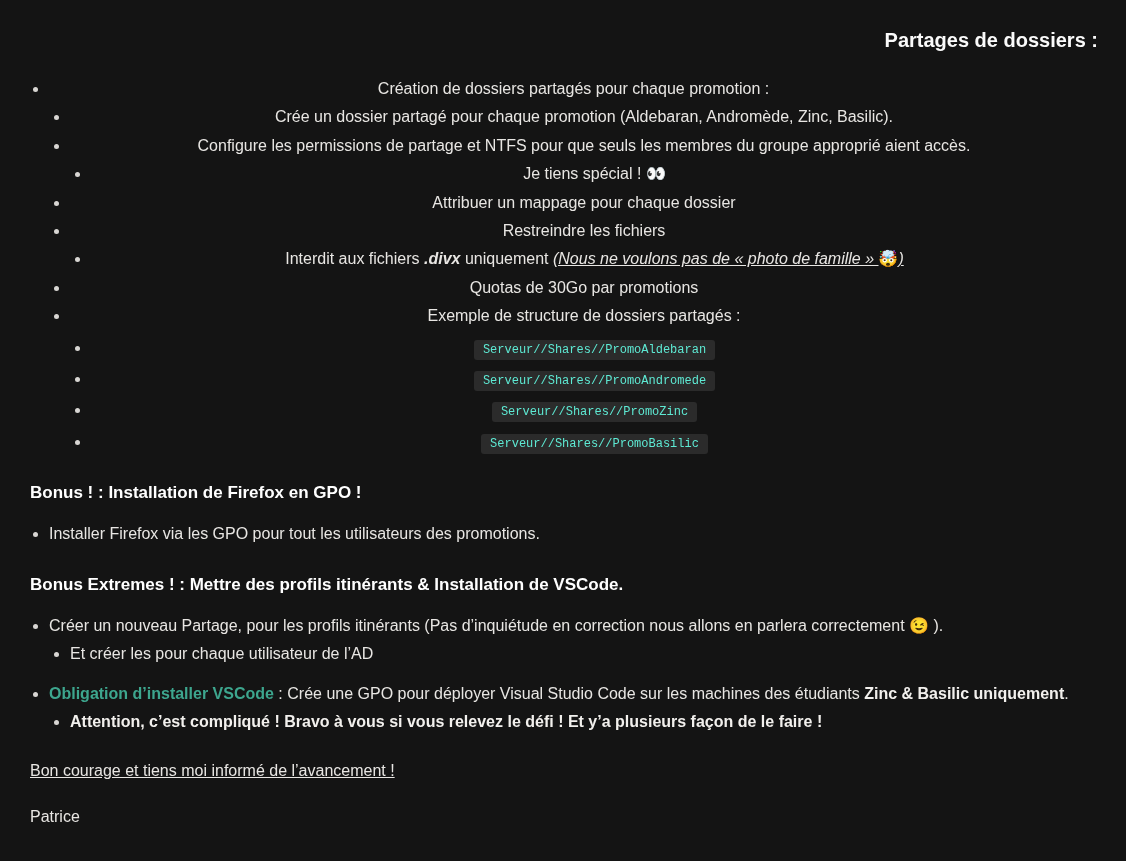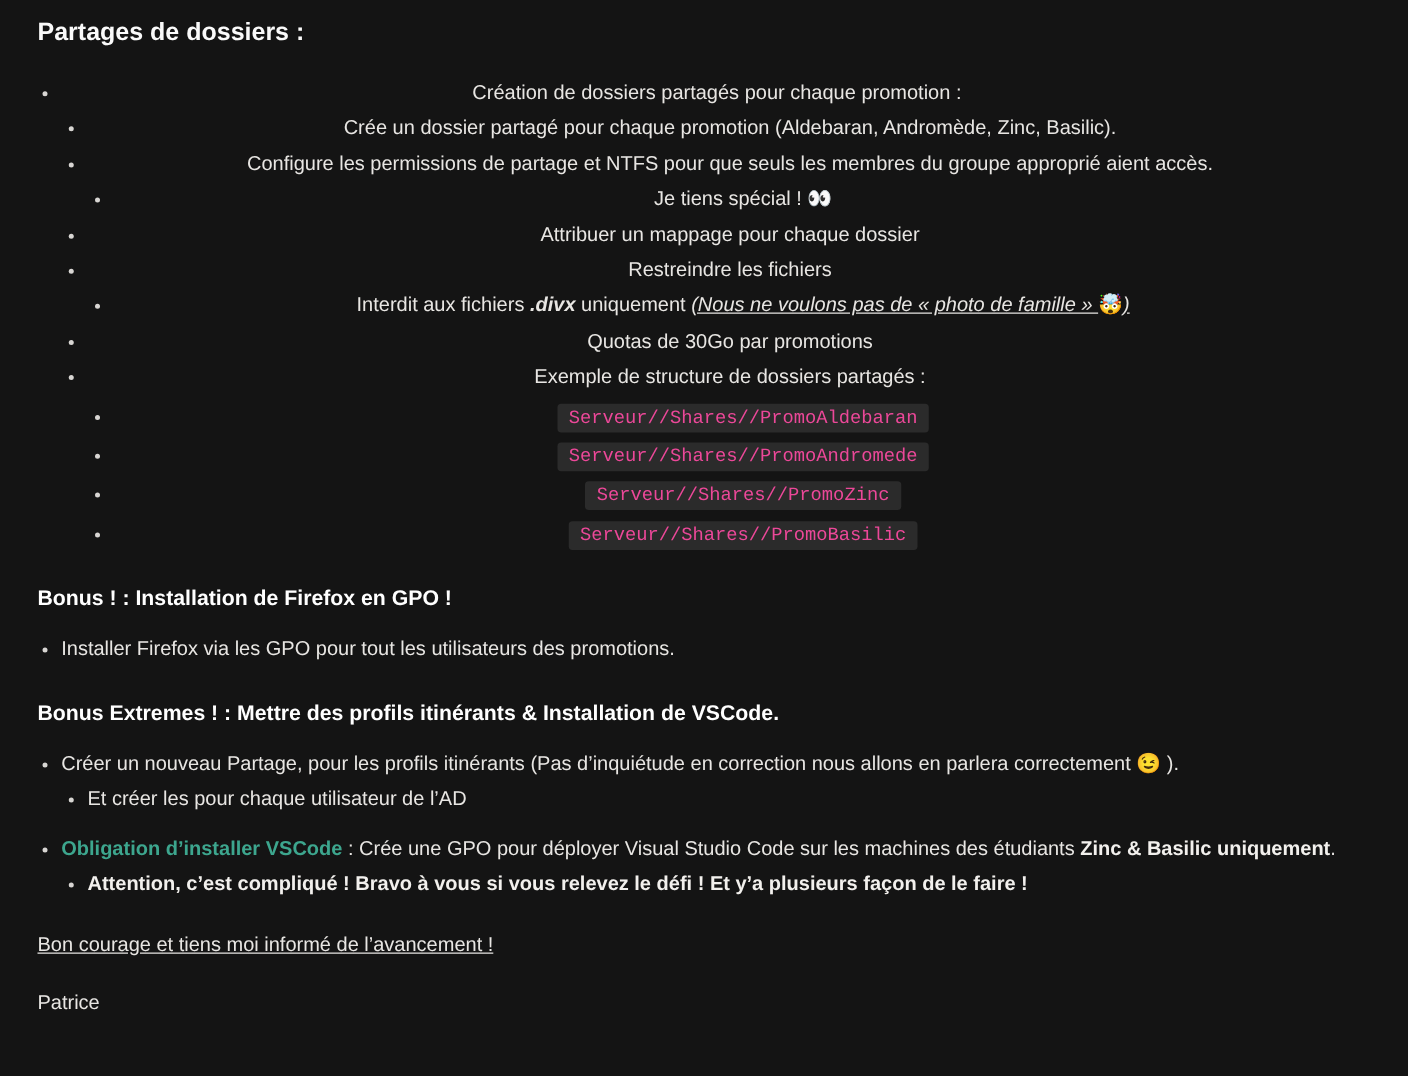--- a/index.html
+++ b/index.html
@@ -14,39 +14,40 @@
     width: 1126px; height: 861px;
     padding: 12px 28px 0 30px;
     color: #e8e6e3;
     font-size: 16px;
     line-height: 1.4;
   }
   .title {
     font-size: 20px;
     font-weight: 700;
     color: #fafafa;
-    margin: 0 0 0 0;
+    margin: 14px 0 0 0;
+    text-align: right;
   }
   .section-heading {
     font-size: 17px;
     font-weight: 700;
     color: #ffffff;
     margin: 28px 0 18px 0;
   }
   ul { list-style: disc outside; margin: 0; padding-left: 19px; }
   ul ul { padding-left: 21px; margin-top: 6px; }
   li { margin: 6px 0; }
   li::marker { color: #d8d6d3; }
   .root-list { margin-top: 24px; text-align: center; }
   .code-item { margin: 9px 0; }
   .code {
     font-family: "Liberation Mono", "DejaVu Sans Mono", monospace;
-    font-size: 15px;
+    font-size: 12px;
     background: #2b2b2b;
-    color: #ec4899;
+    color: #5eead4;
     padding: 3px 9px;
     border-radius: 3px;
     white-space: pre;
   }
   .italic { font-style: italic; text-decoration: underline; }
   .bold { font-weight: 700; color: #f2f0ed; }
   .bold-italic { font-weight: 700; font-style: italic; }
   .teal-link { color: #3da68e; font-weight: 700; cursor: pointer; }
   .emoji { font-style: normal; }
   .gap-top { margin-top: 17px; }

